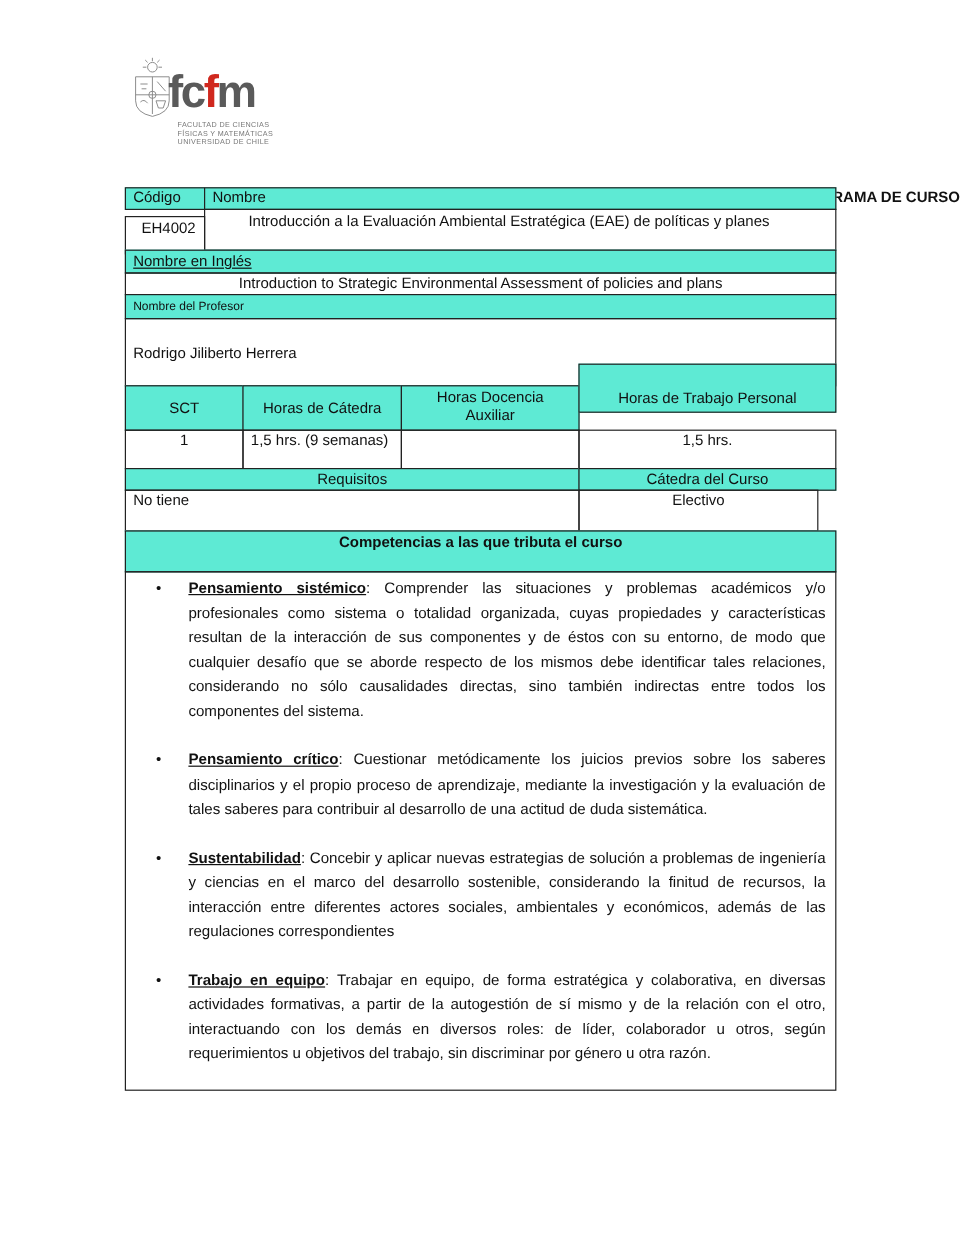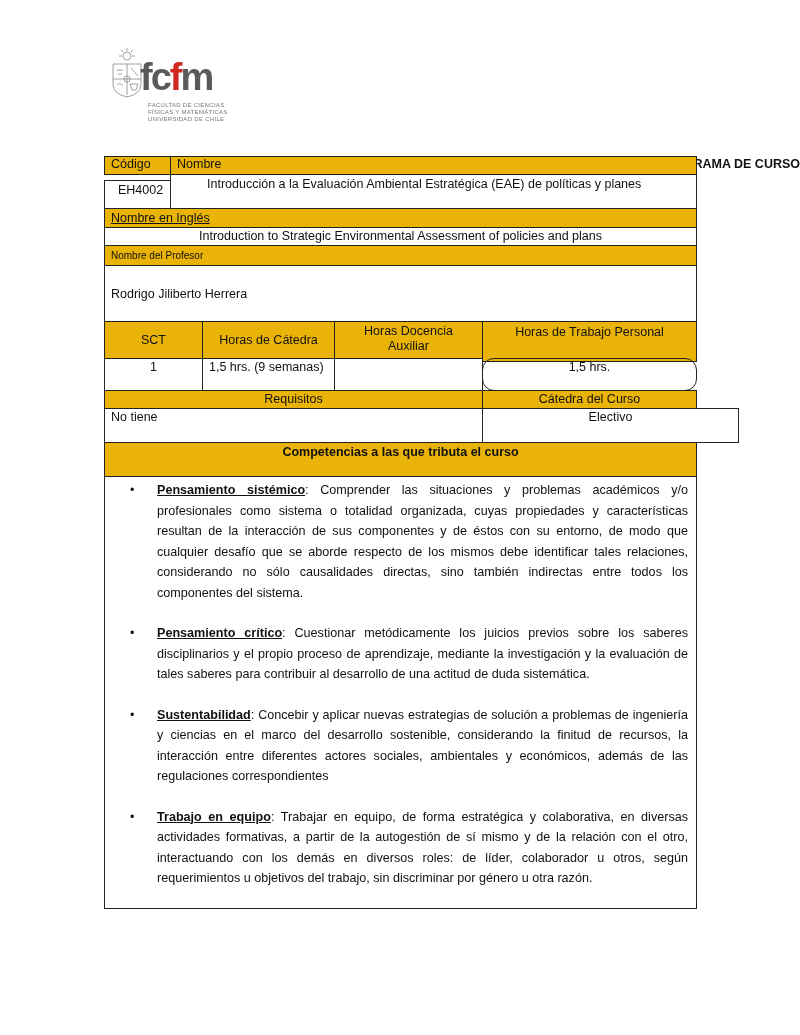--- a/index.html
+++ b/index.html
@@ -4,21 +4,21 @@
 <style>
   html, body { margin:0; padding:0; background:#ffffff; }
   body { width:800px; height:1035px; position:relative; font-family:"Liberation Sans", "DejaVu Sans", sans-serif; color:#111; overflow:hidden; }
   .logo { position:absolute; left:108px; top:44px; width:124px; height:84px; }
   .logo-crest { position:absolute; left:2px; top:4px; width:34px; height:50px; }
   .logo-word { position:absolute; left:32px; top:14px; font-size:38px; font-weight:bold; letter-spacing:-2px; color:#5a5a5a; line-height:38px; font-family:"Liberation Sans", sans-serif; }
   .logo-word .red { color:#d0281e; }
   .logo-sub { position:absolute; left:40px; top:58px; font-size:6px; line-height:7px; color:#777; letter-spacing:0.3px; white-space:pre; }
   .title { position:absolute; left:0; width:800px; top:125px; text-align:right; font-weight:bold; font-size:12.5px;margin-top:32px; }
   .cell { position:absolute; box-sizing:border-box; border:1px solid #222; font-size:12.5px; line-height:15px; }
-  .gray { background:#eab308; }
+  .gray { background:#5eead4; }
   .c { text-align:center; }
   .pl { padding-left:6px; }
   .list { position:absolute; left:130px; top:480px; width:558px; font-size:12.6px; line-height:20.5px; margin:0; padding:0; list-style:none; }
   .list li { position:relative; padding-left:27px; text-align:justify; margin-bottom:20px; }
   .list li .bullet { position:absolute; left:0; top:0; }
   .list li .term { font-weight:bold; text-decoration:underline; }
 </style>
 </head>
 <body>
 
@@ -55,31 +55,31 @@
 
 <div class="cell gray pl" style="left:104px;top:208px;width:593px;height:20px;padding-top:2px;text-decoration:underline;">Nombre en Inglés</div>
 <div class="cell c" style="left:104px;top:227px;width:593px;height:19px;padding-top:1px;">Introduction to Strategic Environmental Assessment of policies and plans</div>
 
 <div class="cell gray pl" style="left:104px;top:245px;width:593px;height:21px;font-size:10px;line-height:19px;">Nombre del Profesor</div>
 <div class="cell pl" style="left:104px;top:265px;width:593px;height:57px;padding-top:21px;">Rodrigo Jiliberto Herrera</div>
 
 <div class="cell gray c" style="left:104px;top:321px;width:99px;height:38px;padding-top:11px;">SCT</div>
 <div class="cell gray c" style="left:202px;top:321px;width:133px;height:38px;padding-top:11px;">Horas de Cátedra</div>
 <div class="cell gray c" style="left:334px;top:321px;width:149px;height:38px;padding:2px 28px 0;">Horas Docencia Auxiliar</div>
-<div class="cell gray c" style="left:482px;top:321px;width:215px;height:41px;padding-top:3px;">Horas de Trabajo Personal</div>
+<div class="cell gray c" style="left:482px;top:303px;width:215px;height:41px;padding-top:21px;">Horas de Trabajo Personal</div>
 
 <div class="cell c" style="left:104px;top:358px;width:99px;height:33px;padding-top:1px;">1</div>
 <div class="cell" style="left:202px;top:358px;width:133px;height:33px;padding-top:1px;padding-left:6px;">1,5 hrs. (9 semanas)</div>
 <div class="cell c" style="left:334px;top:358px;width:149px;height:33px;padding-top:1px;"></div>
-<div class="cell c" style="left:482px;top:358px;width:215px;height:33px;padding-top:1px;border-radius:12px;">1,5 hrs.</div>
+<div class="cell c" style="left:482px;top:358px;width:215px;height:33px;padding-top:1px;">1,5 hrs.</div>
 
 <div class="cell gray c" style="left:104px;top:390px;width:379px;height:19px;padding-top:1px;">Requisitos</div>
 <div class="cell gray c" style="left:482px;top:390px;width:215px;height:19px;padding-top:1px;">Cátedra del Curso</div>
 <div class="cell pl" style="left:104px;top:408px;width:379px;height:35px;padding-top:1px;">No tiene</div>
-<div class="cell c" style="left:482px;top:408px;width:257px;height:35px;padding-top:1px;">Electivo</div>
+<div class="cell c" style="left:482px;top:408px;width:200px;height:35px;padding-top:1px;">Electivo</div>
 
 <div class="cell gray c" style="left:104px;top:442px;width:593px;height:35px;padding-top:2px;font-weight:bold;">Competencias a las que tributa el curso</div>
 
 <div class="cell" style="left:104px;top:476px;width:593px;height:433px;"></div>
 
 <ul class="list">
   <li>
     <span class="bullet">•</span>
     <span class="term">Pensamiento sistémico</span><span>: </span><span>Comprender las situaciones y problemas académicos y/o profesionales como sistema o totalidad organizada, cuyas propiedades y características resultan de la interacción de sus componentes y de éstos con su entorno, de modo que cualquier desafío que se aborde respecto de los mismos debe identificar tales relaciones, considerando no sólo causalidades directas, sino también indirectas entre todos los componentes del sistema.</span>
   </li>

